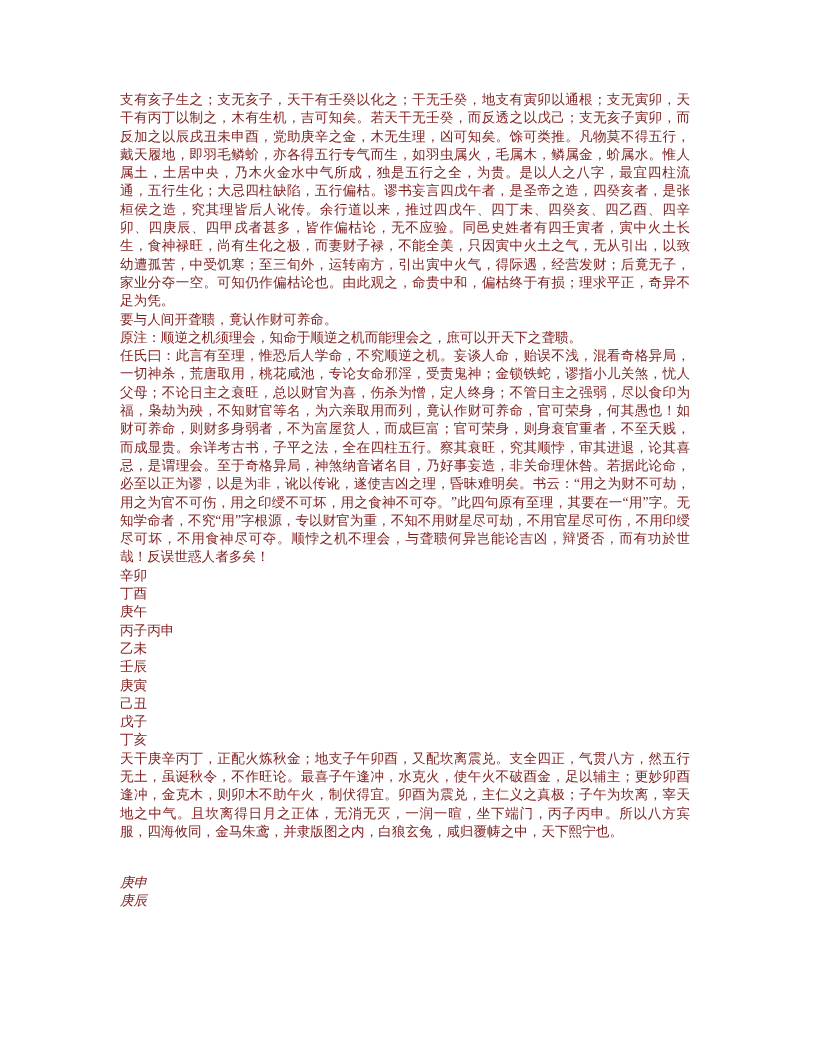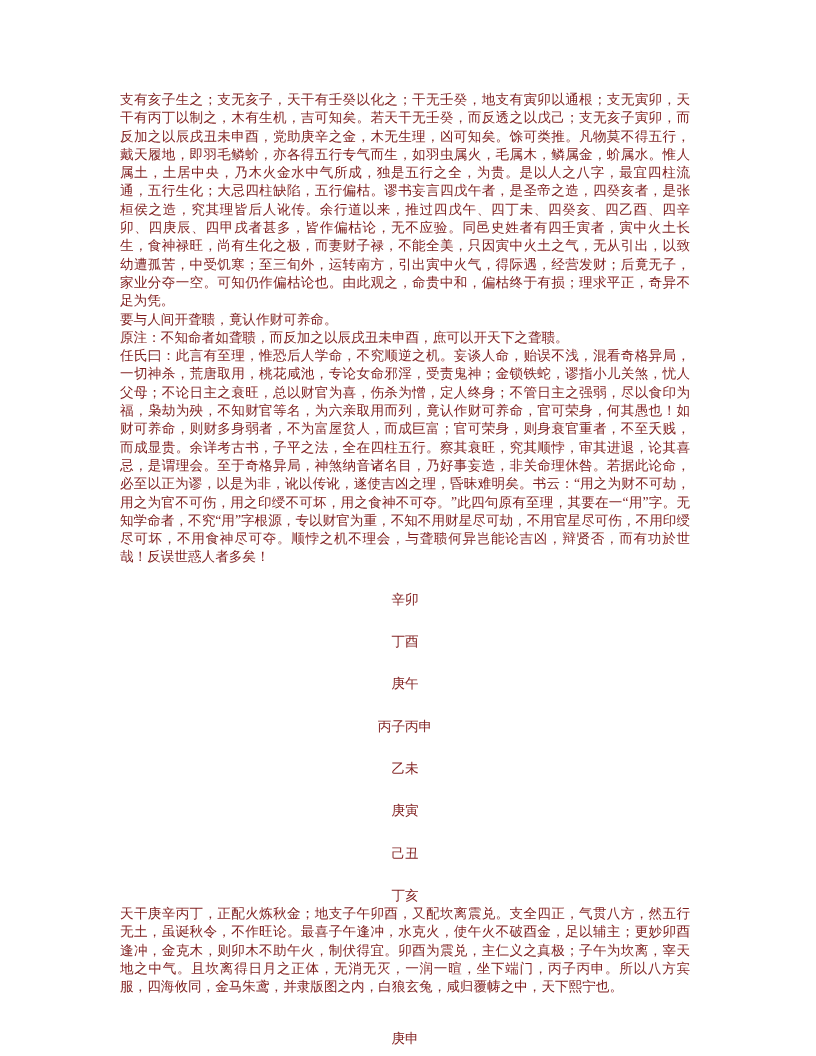--- a/index.html
+++ b/index.html
@@ -27,50 +27,52 @@
     text-justify: inter-ideograph;
   }
   .text-col p {
     margin: 0;
     padding: 0;
   }
   .section-heading {
     margin-top: 20px !important;
   }
   .pillar-line {
-    text-align: center;
-    margin-top: 24px;
+    text-align: left;
   }
   .pillars-bottom {
     margin-top: 33px;
+    font-style: italic;
   }
 </style>
 </head>
 <body>
 
 <div class="page">
   <div class="text-col">
 
     <p>支有亥子生之；支无亥子，天干有壬癸以化之；干无壬癸，地支有寅卯以通根；支无寅卯，天干有丙丁以制之，木有生机，吉可知矣。若天干无壬癸，而反透之以戊己；支无亥子寅卯，而反加之以辰戌丑未申酉，党助庚辛之金，木无生理，凶可知矣。馀可类推。凡物莫不得五行，戴天履地，即羽毛鳞蚧，亦各得五行专气而生，如羽虫属火，毛属木，鳞属金，蚧属水。惟人属土，土居中央，乃木火金水中气所成，独是五行之全，为贵。是以人之八字，最宜四柱流通，五行生化；大忌四柱缺陷，五行偏枯。谬书妄言四戊午者，是圣帝之造，四癸亥者，是张桓侯之造，究其理皆后人讹传。余行道以来，推过四戊午、四丁未、四癸亥、四乙酉、四辛卯、四庚辰、四甲戌者甚多，皆作偏枯论，无不应验。同邑史姓者有四壬寅者，寅中火土长生，食神禄旺，尚有生化之极，而妻财子禄，不能全美，只因寅中火土之气，无从引出，以致幼遭孤苦，中受饥寒；至三旬外，运转南方，引出寅中火气，得际遇，经营发财；后竟无子，家业分夺一空。可知仍作偏枯论也。由此观之，命贵中和，偏枯终于有损；理求平正，奇异不足为凭。</p>
 
 
     <p>要与人间开聋聩，竟认作财可养命。</p>
 
-    <p>原注：不知命者如聋聩，而反加之以辰戌丑未申酉，庶可以开天下之聋聩。</p>
+    <p>原注：顺逆之机须理会，知命于顺逆之机而能理会之，庶可以开天下之聋聩。</p>
 
     <p>任氏曰：此言有至理，惟恐后人学命，不究顺逆之机。妄谈人命，贻误不浅，混看奇格异局，一切神杀，荒唐取用，桃花咸池，专论女命邪淫，受责鬼神；金锁铁蛇，谬指小儿关煞，忧人父母；不论日主之衰旺，总以财官为喜，伤杀为憎，定人终身；不管日主之强弱，尽以食印为福，枭劫为殃，不知财官等名，为六亲取用而列，竟认作财可养命，官可荣身，何其愚也！如财可养命，则财多身弱者，不为富屋贫人，而成巨富；官可荣身，则身衰官重者，不至夭贱，而成显贵。余详考古书，子平之法，全在四柱五行。察其衰旺，究其顺悖，审其进退，论其喜忌，是谓理会。至于奇格异局，神煞纳音诸名目，乃好事妄造，非关命理休咎。若据此论命，必至以正为谬，以是为非，讹以传讹，遂使吉凶之理，昏昧难明矣。书云：“用之为财不可劫，用之为官不可伤，用之印绶不可坏，用之食神不可夺。”此四句原有至理，其要在一“用”字。无知学命者，不究“用”字根源，专以财官为重，不知不用财星尽可劫，不用官星尽可伤，不用印绶尽可坏，不用食神尽可夺。顺悖之机不理会，与聋聩何异岂能论吉凶，辩贤否，而有功於世哉！反误世惑人者多矣！</p>
 
     <div>
       <div class="pillar-line">辛卯</div>
       <div class="pillar-line">丁酉</div>
       <div class="pillar-line">庚午</div>
       <div class="pillar-line">丙子丙申</div>
       <div class="pillar-line">乙未</div>
+      <div class="pillar-line">壬辰</div>
       <div class="pillar-line">庚寅</div>
       <div class="pillar-line">己丑</div>
+      <div class="pillar-line">戊子</div>
       <div class="pillar-line">丁亥</div>
     </div>
 
     <p>天干庚辛丙丁，正配火炼秋金；地支子午卯酉，又配坎离震兑。支全四正，气贯八方，然五行无土，虽诞秋令，不作旺论。最喜子午逢冲，水克火，使午火不破酉金，足以辅主；更妙卯酉逢冲，金克木，则卯木不助午火，制伏得宜。卯酉为震兑，主仁义之真极；子午为坎离，宰天地之中气。且坎离得日月之正体，无消无灭，一润一暄，坐下端门，丙子丙申。所以八方宾服，四海攸同，金马朱鸢，并隶版图之内，白狼玄兔，咸归覆帱之中，天下熙宁也。</p>
 
     <div class="pillars-bottom">
       <div class="pillar-line">庚申</div>
       <div class="pillar-line">庚辰</div>
     </div>
 

